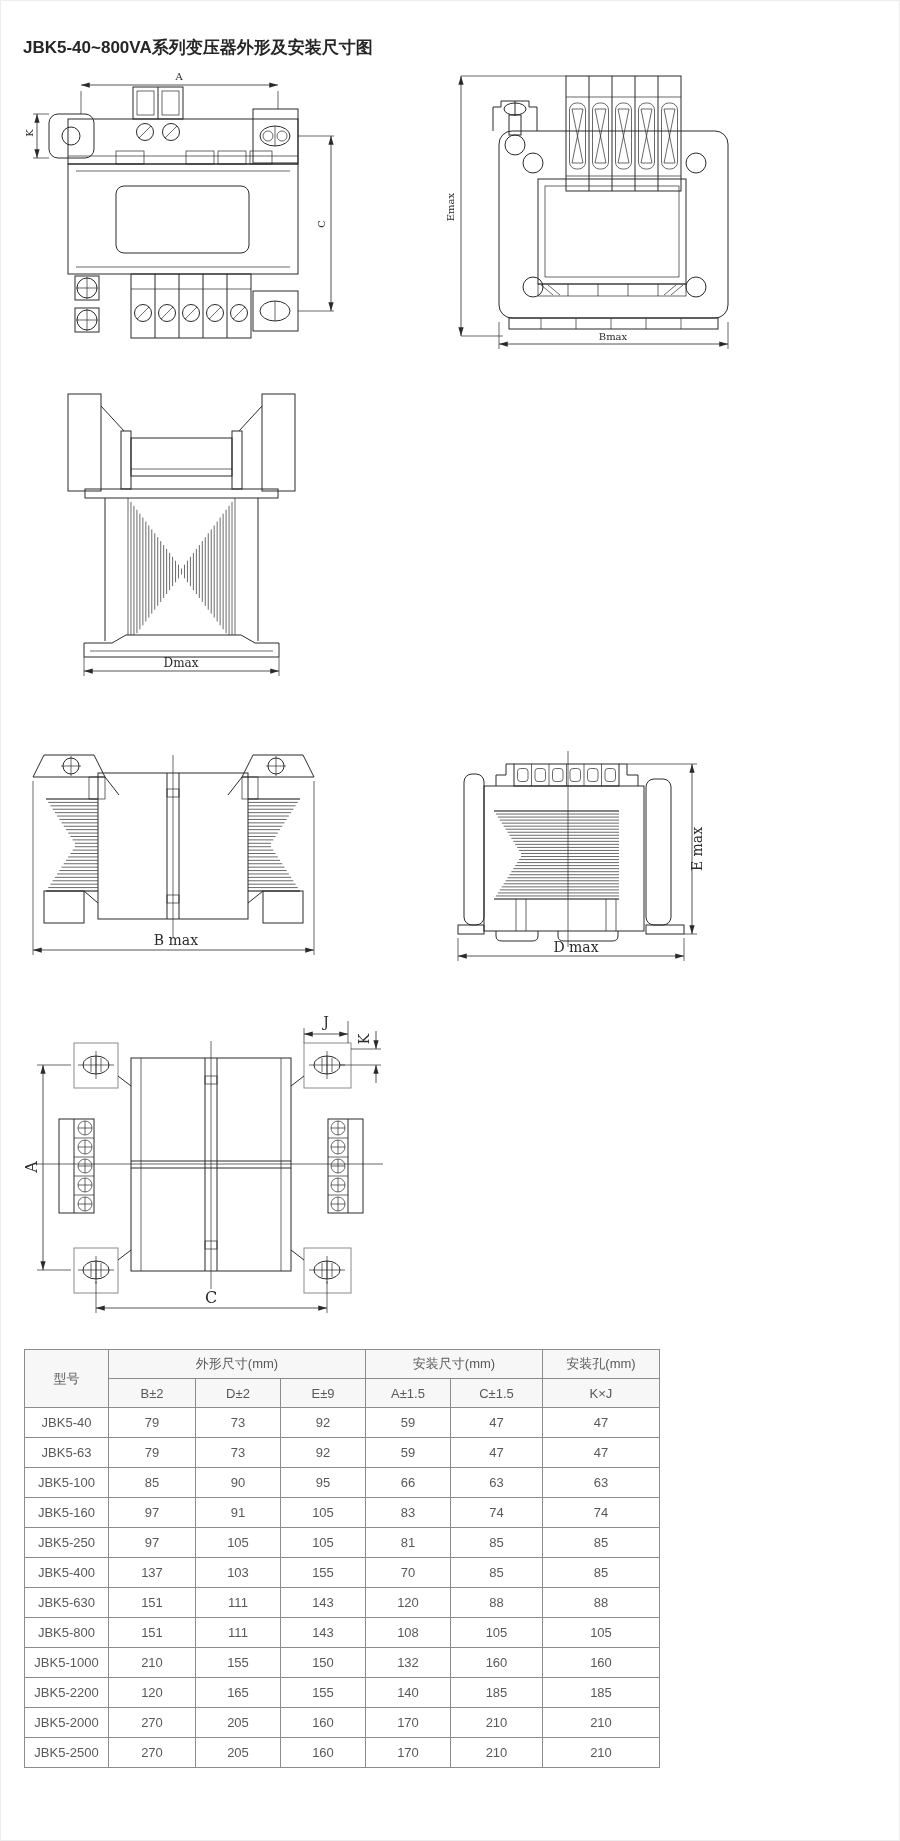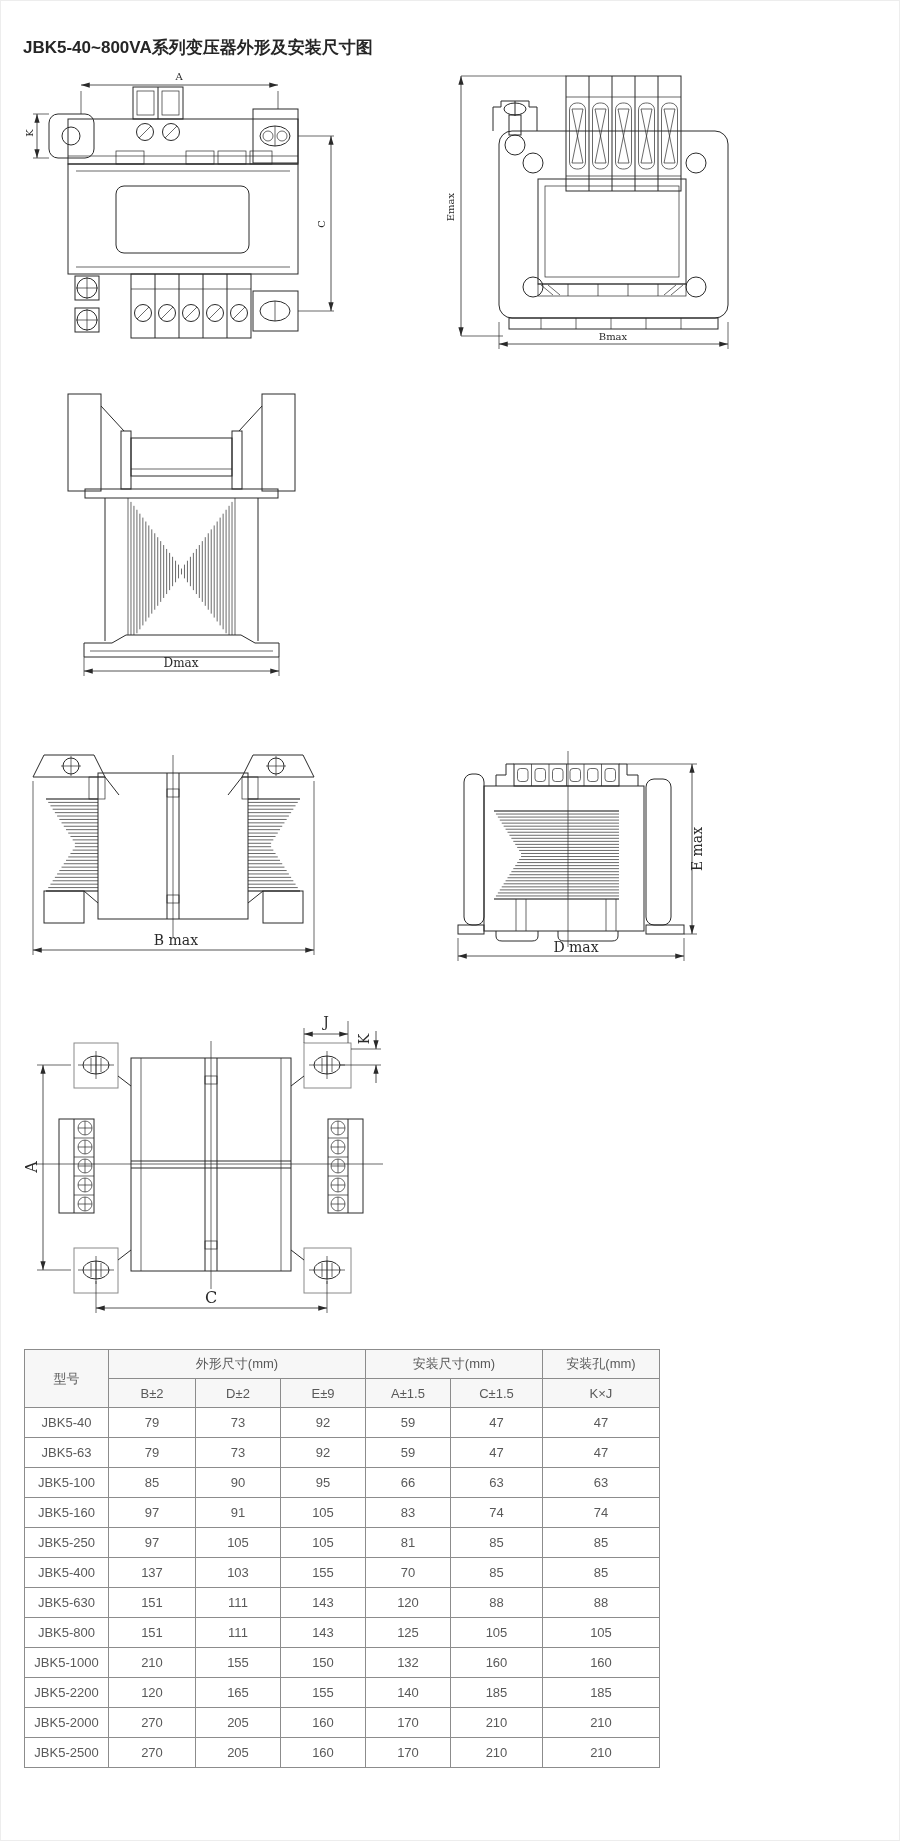--- a/index.html
+++ b/index.html
@@ -693,21 +693,21 @@
           <td>143</td>
           <td>120</td>
           <td>88</td>
           <td>88</td>
         </tr>
         <tr>
           <td>JBK5-800</td>
           <td>151</td>
           <td>111</td>
           <td>143</td>
-          <td>125</td>
+          <td>108</td>
           <td>105</td>
           <td>105</td>
         </tr>
         <tr>
           <td>JBK5-1000</td>
           <td>210</td>
           <td>155</td>
           <td>150</td>
           <td>132</td>
           <td>160</td>

